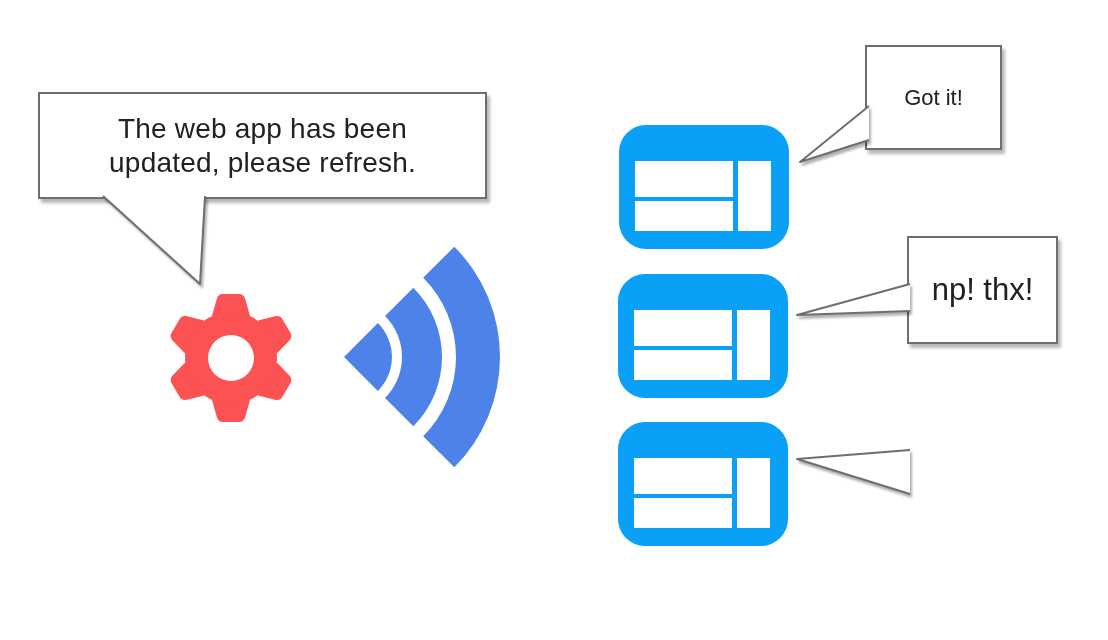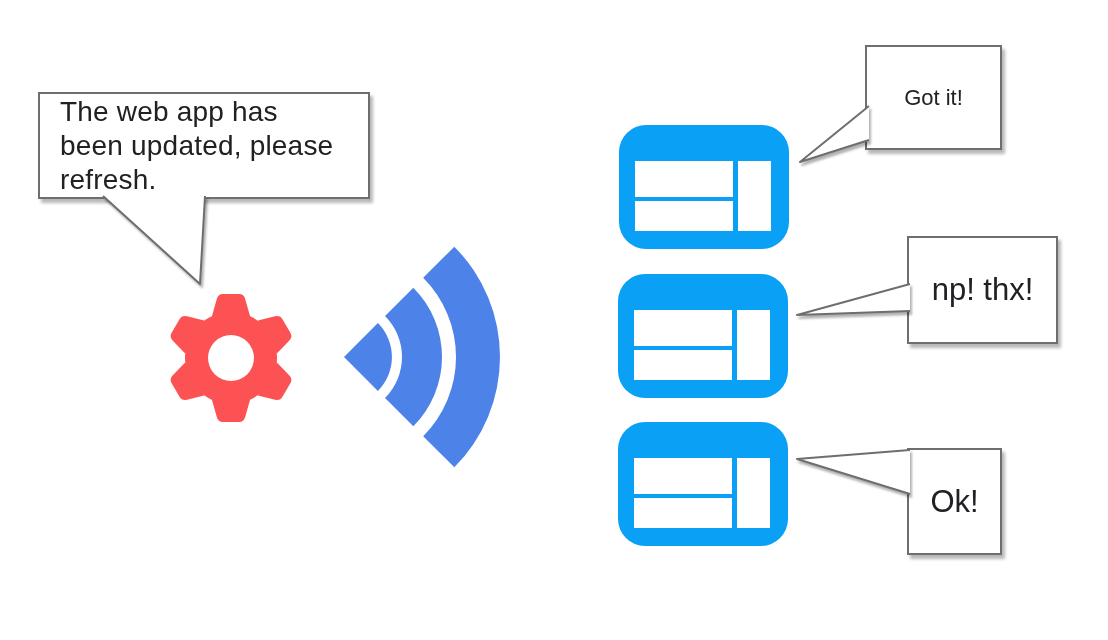--- a/index.html
+++ b/index.html
@@ -22,25 +22,26 @@
     border: 2px solid #6e6e6e;
     box-shadow: 3px 4px 3px rgba(0,0,0,0.28);
     display: flex;
     align-items: center;
     color: #202124;
   }
   .bubble.center { justify-content: center; }
 
   #server-bubble {
     left: 38px; top: 92px;
-    width: 332px; height: 107px;
+    width: 449px; height: 107px;
     padding: 12px 20px;
     font-size: 28px;
     line-height: 34px;
     letter-spacing: 0.2px;
+    text-align: center;
   }
   #bubble-reply-1 { left: 865px; top: 45px;  width: 137px; height: 105px; font-size: 22px; }
   #bubble-reply-2 { left: 907px; top: 224px; width: 151px; height: 108px; font-size: 31px; margin-top: 12px; }
   #bubble-reply-3 { left: 907px; top: 448px; width: 95px;  height: 107px; font-size: 31px; }
 
   
   #gear-svg  { left: 165px; top: 292px; width: 132px; height: 132px; }
   #wifi-svg  { left: 344px; top: 197px; width: 158px; height: 320px; }
   .client-icon { width: 170px; height: 124px; }
   #client-icon-1 { left: 619px; top: 125px; }
@@ -112,23 +113,20 @@
     <rect x="16" y="76" width="98" height="30" fill="#ffffff"></rect>
     <rect x="119" y="36" width="33" height="70" fill="#ffffff"></rect>
   </svg>
 
   <div class="bubble center" id="bubble-reply-1">
     <span>Got it!</span>
   </div>
   <div class="bubble center" id="bubble-reply-2">
     <span>np! thx!</span>
   </div>
-  <div class="bubble center" id="bubble-reply-3">
-    <span>Ok!</span>
-  </div>
 
   <svg id="tails-layer" viewBox="0 0 1108 640">
     <path class="tail" d="M 103 196 L 200 284 L 205 196"></path>
     <path class="tail" d="M 869 106 L 800 162 L 869 140"></path>
     <path class="tail" d="M 910 284 L 797 315 L 910 311"></path>
     <path class="tail" d="M 910 450 L 797 459 L 910 494"></path>
   </svg>
 
 </div>
 

